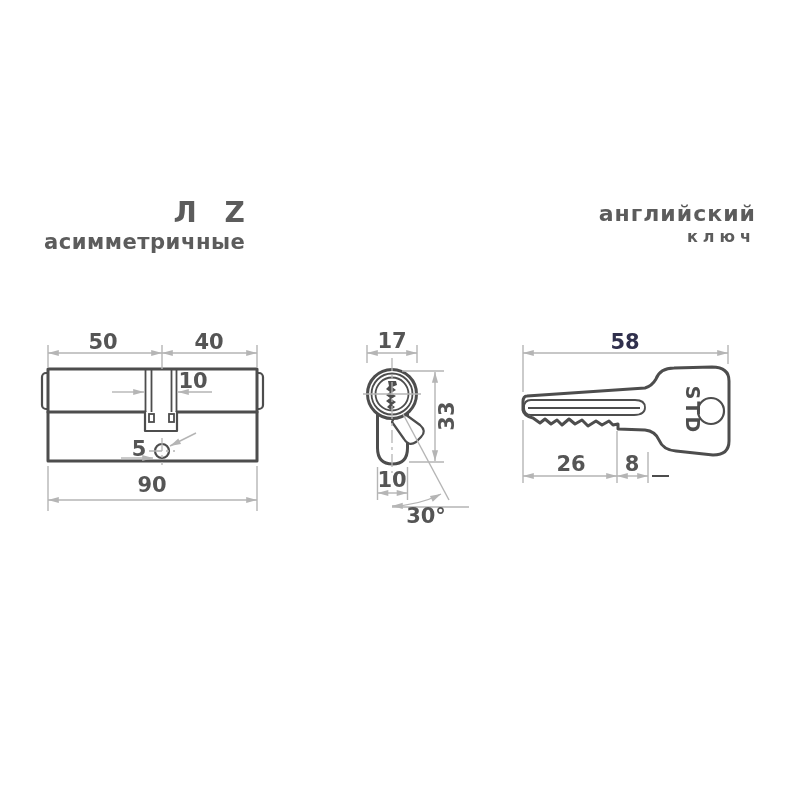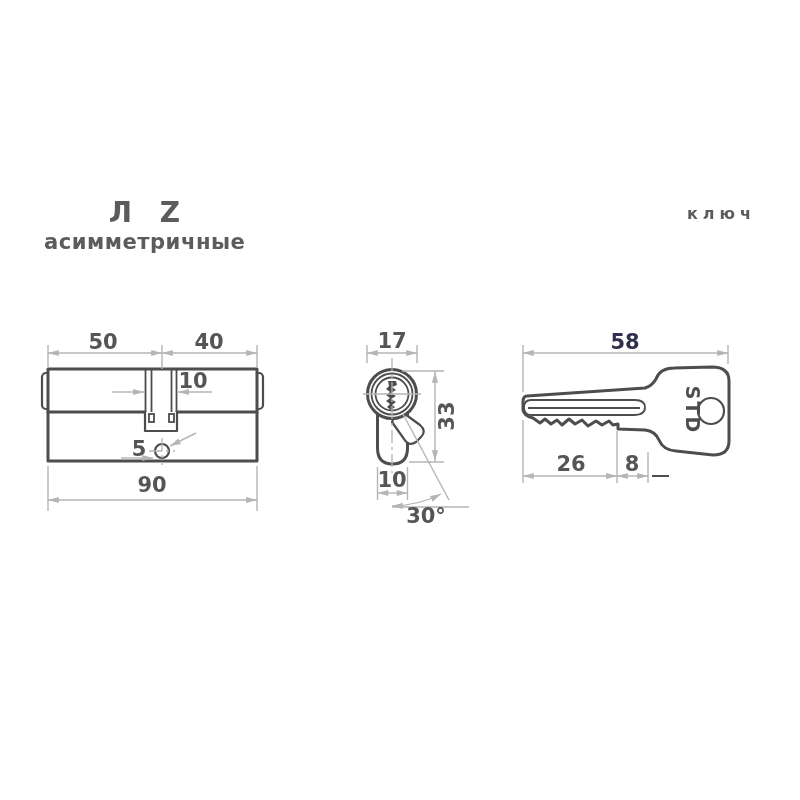--- a/index.html
+++ b/index.html
@@ -1,19 +1,19 @@
 <!DOCTYPE html>
 <html><head>
 <meta charset="utf-8">
 <style>
   html,body{margin:0;padding:0;background:#ffffff;}
   #stage{position:relative;width:800px;height:800px;background:#ffffff;overflow:hidden;
          font-family:"DejaVu Sans","Liberation Sans",sans-serif;}
   .hdr{position:absolute;color:#5c5c5c;line-height:1.05;}
-  .hdr-left{left:44px;top:198px;text-align:center;}
+  .hdr-left{left:44px;top:198px;text-align:right;}
   .hdr-left .l1{font-weight:bold;font-size:28px;letter-spacing:9px;}
   .hdr-left .l2{font-weight:bold;font-size:22px;letter-spacing:0.5px;margin-top:3px;transform:scaleX(0.96);transform-origin:left;}
   .hdr-right{right:44px;top:202px;text-align:right;}
   .hdr-right .l1{font-weight:bold;font-size:22px;letter-spacing:1px;}
   .hdr-right .l2{font-weight:bold;font-size:16px;letter-spacing:5px;margin-top:4px;}
   svg{position:absolute;left:0;top:0;}
   .part{stroke:#4d4d4d;stroke-width:3;fill:#ffffff;stroke-linejoin:round;stroke-linecap:round;}
   .part2{stroke:#4d4d4d;stroke-width:2.2;fill:#ffffff;stroke-linejoin:round;}
   .partline{stroke:#4d4d4d;stroke-width:3;fill:none;stroke-linecap:round;}
   .thin{stroke:#4d4d4d;stroke-width:1.8;fill:none;}
@@ -27,20 +27,21 @@
 <body>
 
 <div id="stage">
 
   <div class="hdr hdr-left">
     <div class="l1">Л Z</div>
     <div class="l2">асимметричные</div>
   </div>
 
   <div class="hdr hdr-right">
+    <div class="l1">английский</div>
     <div class="l2">ключ</div>
   </div>
 
   <svg width="800" height="800" viewBox="0 0 800 800">
     <defs>
       <marker id="arr" viewBox="0 0 12 8" markerWidth="12" markerHeight="8" refX="11.3" refY="4" orient="auto-start-reverse" markerUnits="userSpaceOnUse">
         <path d="M0.5,0.9 L11.3,4 L0.5,7.1 Z" fill="#b5b5b5"></path>
       </marker>
     </defs>
 

